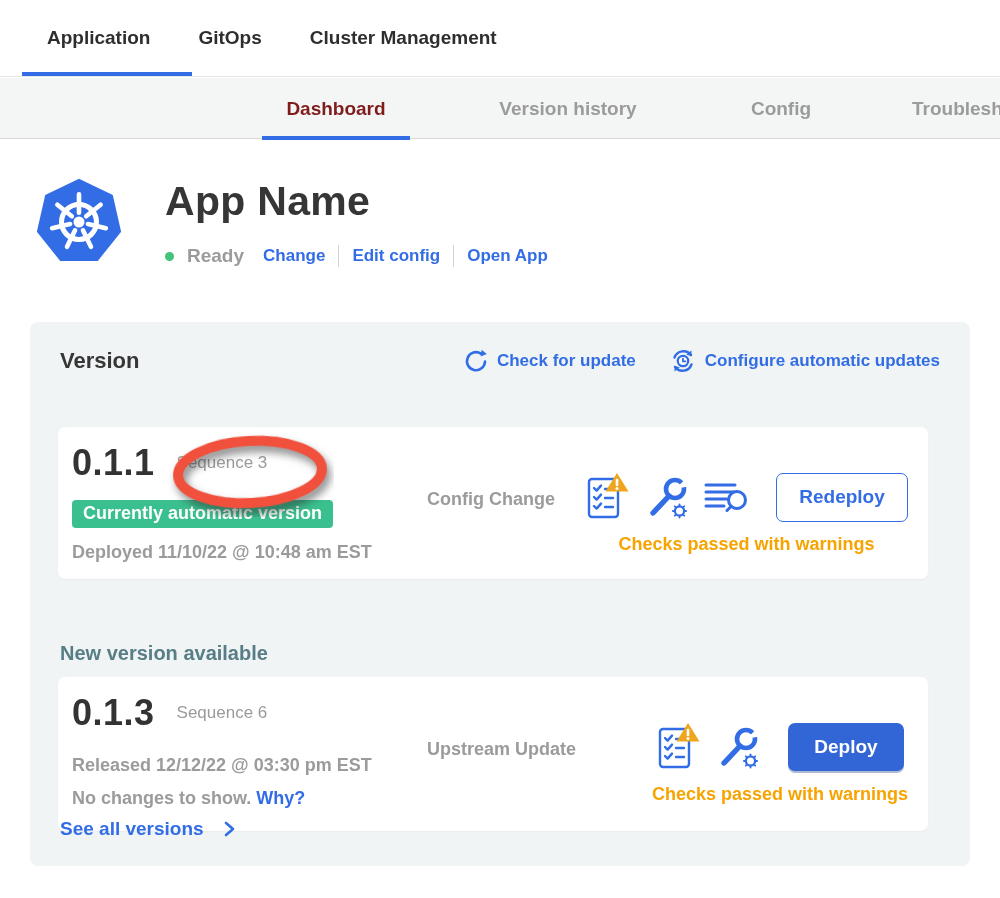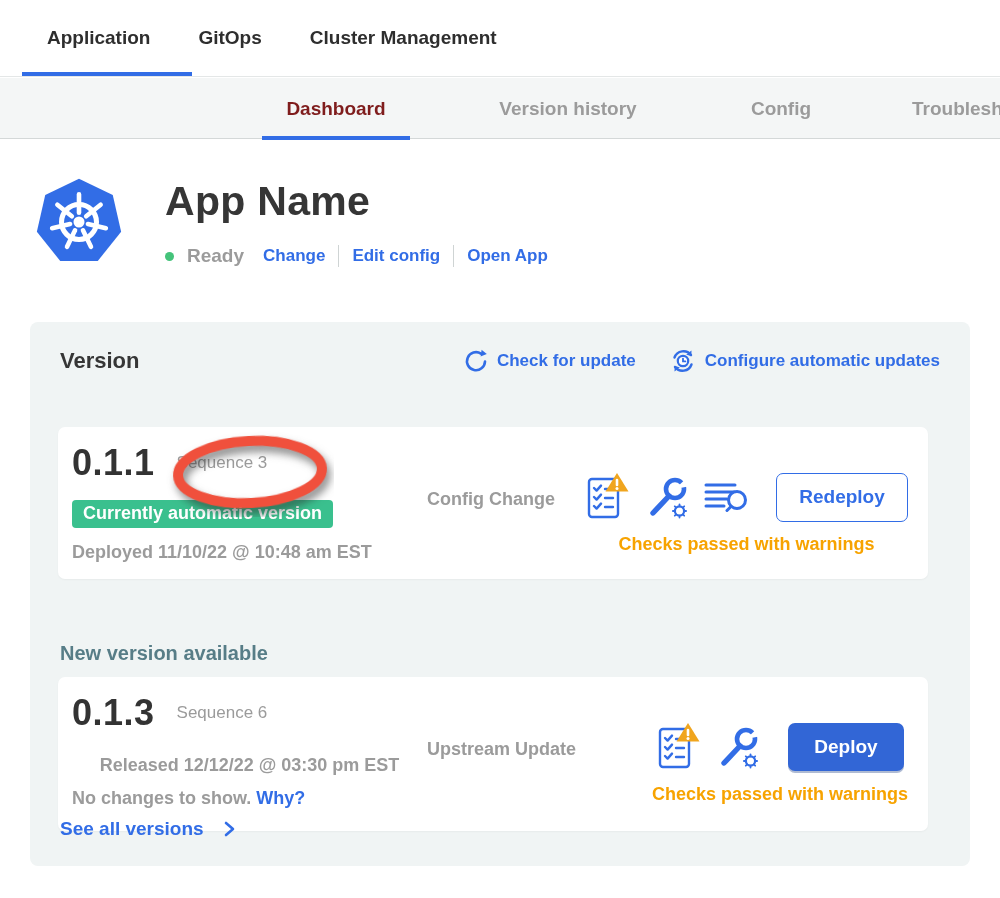--- a/index.html
+++ b/index.html
@@ -218,21 +218,21 @@
     </div>
 
     <div class="nv-heading">New version available</div>
 
     <div class="card card2">
       <div class="ver-left">
         <div class="ver-row">
           <div class="ver-number">0.1.3</div>
           <div class="ver-seq">Sequence 6</div>
         </div>
-        <div class="meta-line" style="margin-top:19px;text-align:center;">Released 12/12/22 @ 03:30 pm EST</div>
+        <div class="meta-line" style="margin-top:19px;">Released 12/12/22 @ 03:30 pm EST</div>
         <div class="meta-line2">
           <span>No changes to show. </span>
           <span class="why-link">Why?</span>
         </div>
       </div>
       <div class="src-label">Upstream Update</div>
       <div class="ver-right">
         <div class="row">
           <div class="check-icon">
             <svg width="44" height="50" viewBox="0 0 44 50">

